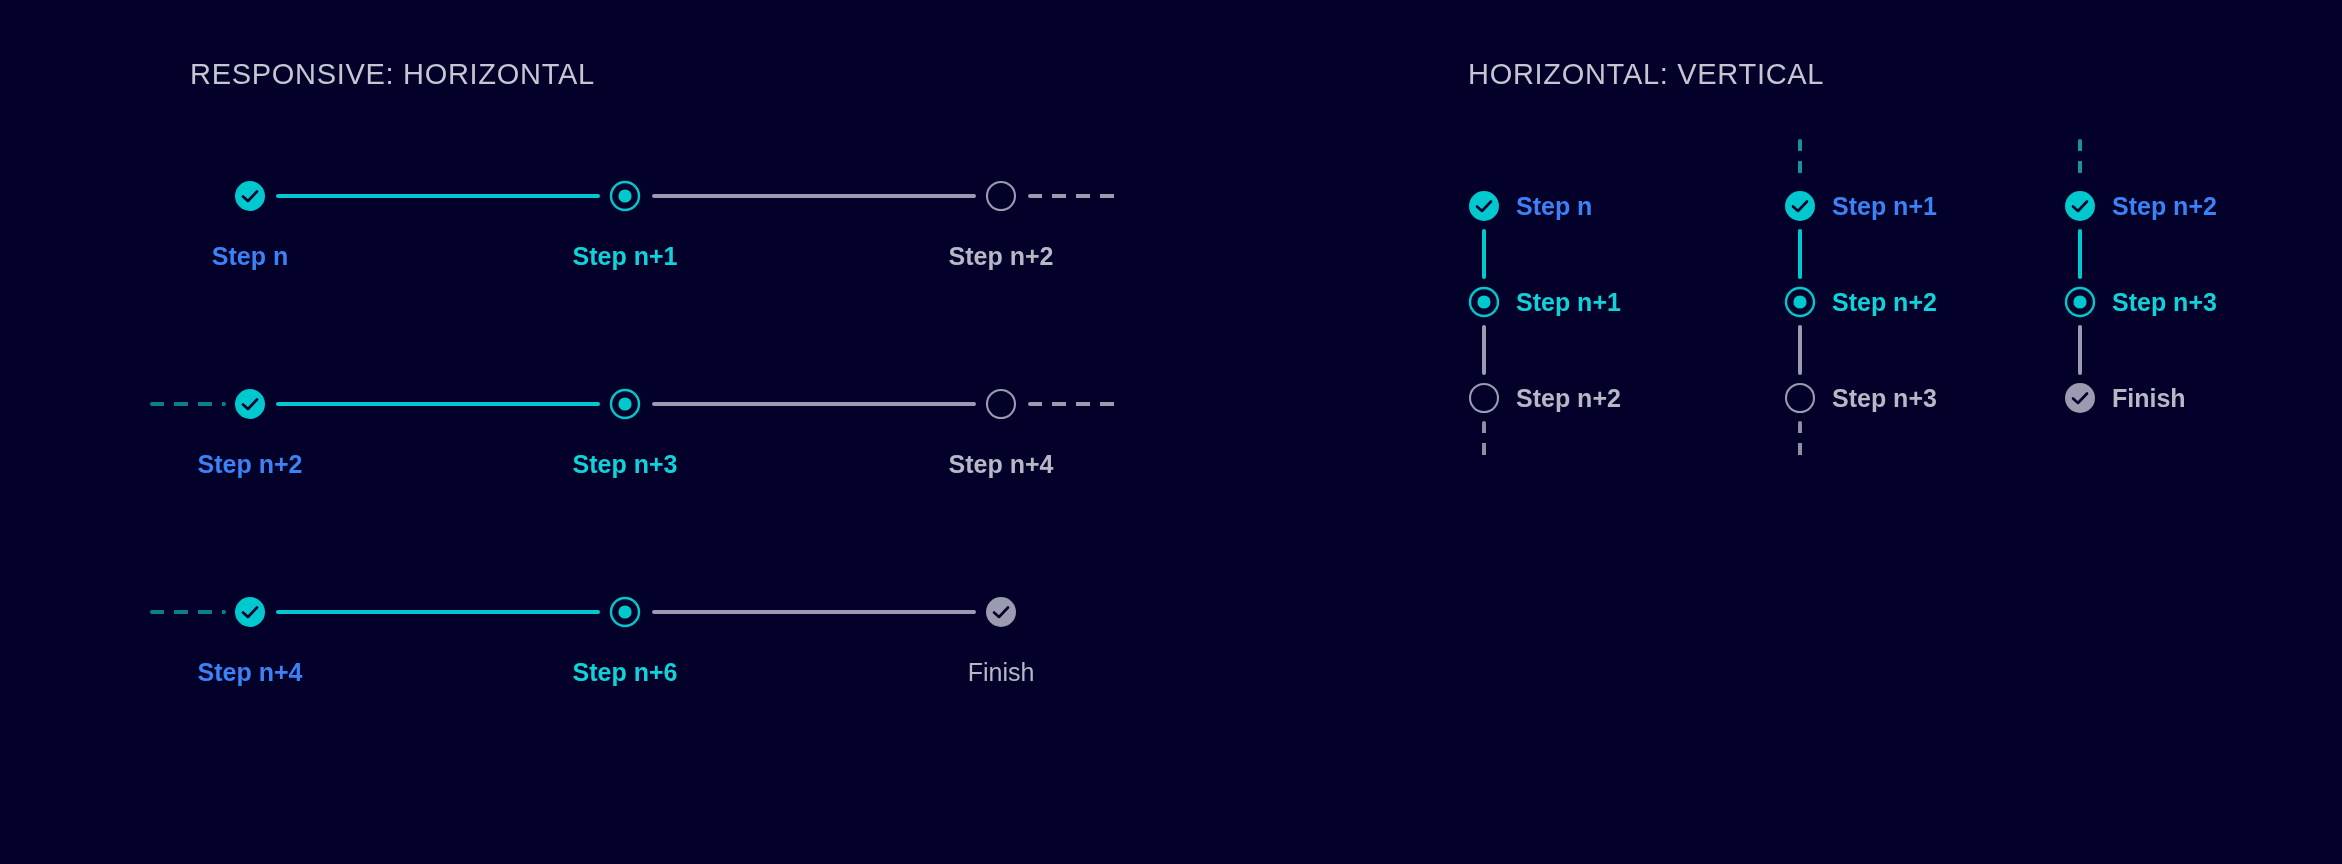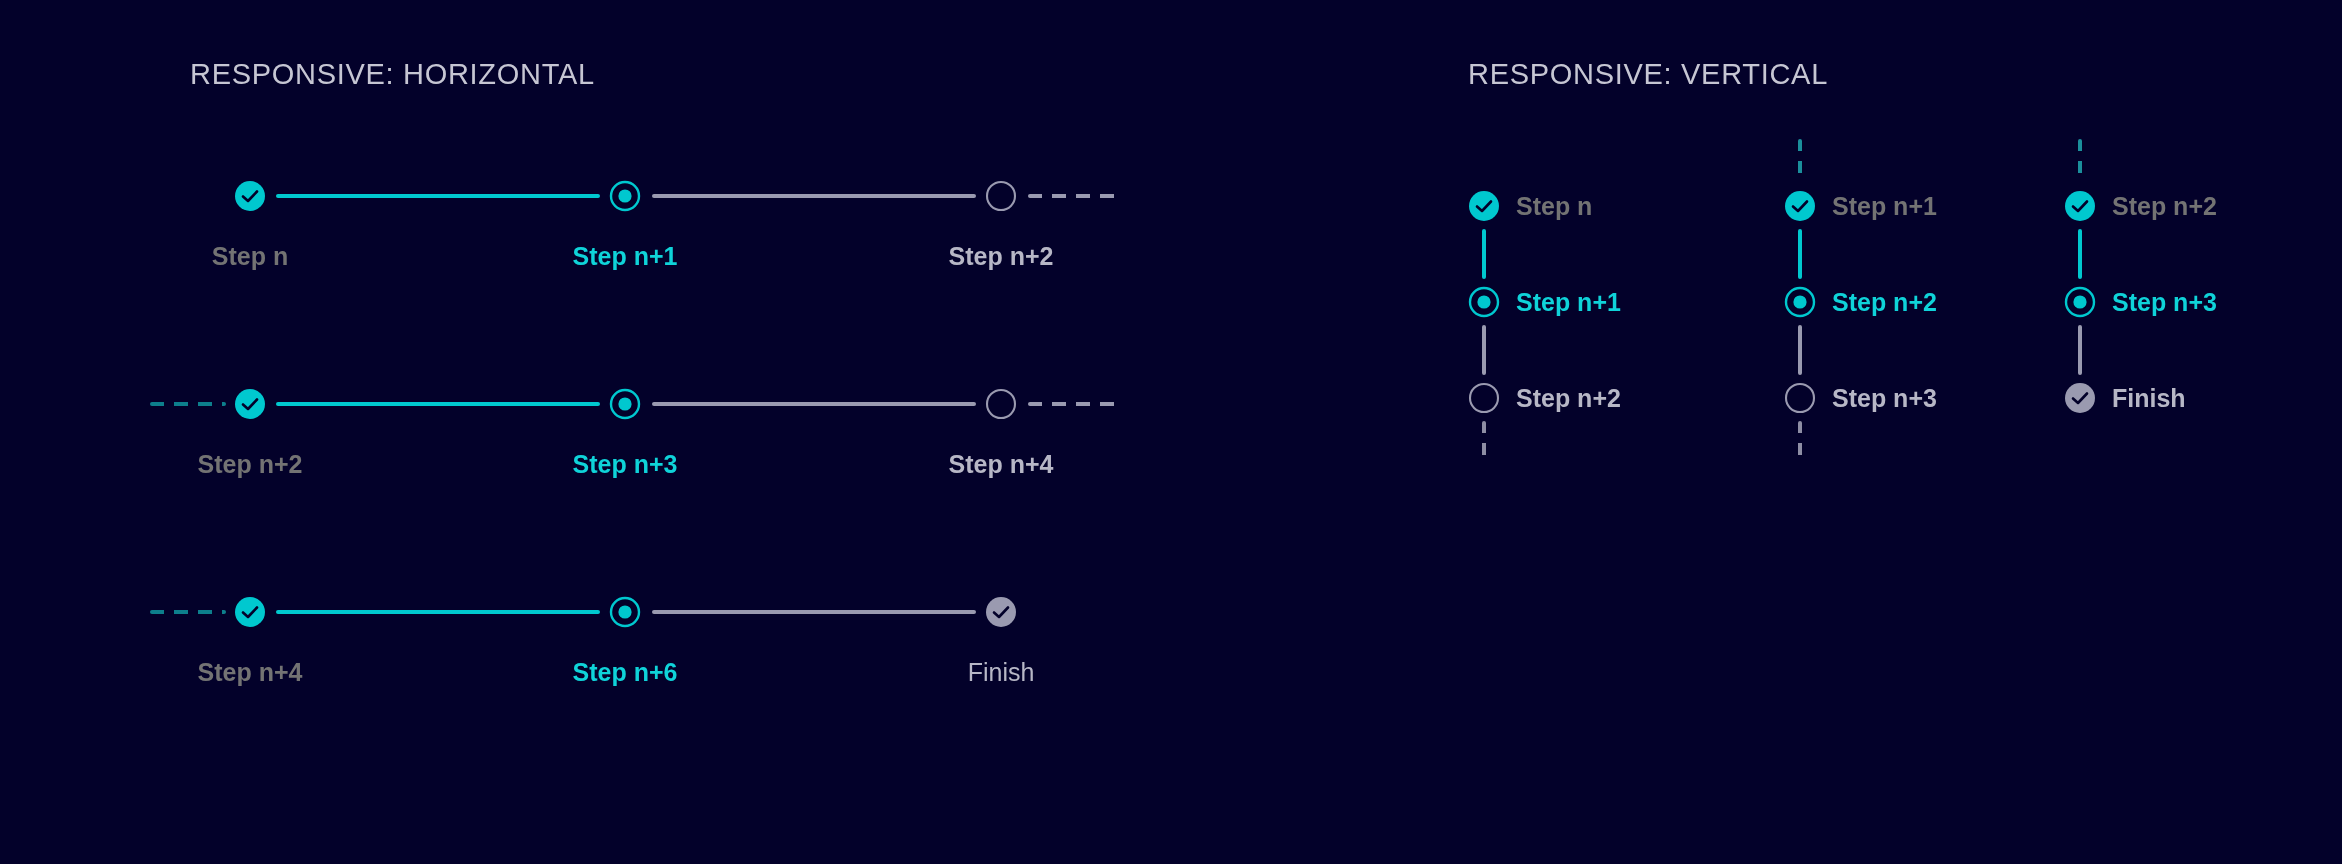--- a/index.html
+++ b/index.html
@@ -75,21 +75,21 @@
     top: 92px;
     transform: translateX(-50%);
     font-size: 25px;
     font-weight: 700;
     white-space: nowrap;
   }
   .h-label.n0 { left: 100px; }
   .h-label.n1 { left: 475px; }
   .h-label.n2 { left: 851px; }
 
-  .lbl-done    { color: #737373; text-align: right; }
+  .lbl-done    { color: #3b82f6; text-align: right; }
   .lbl-active  { color: #0fd3d9; }
   .lbl-pending { color: #b7b7c6; }
   .lbl-finish  { color: #b7b7c6; font-weight: 400; }
 
   
   .h-bar {
     position: absolute;
     top: 44px;
     height: 4px;
     border-radius: 2px;
@@ -272,21 +272,21 @@
           </svg>
         </div>
       </div>
       <div class="h-label n0 lbl-done">Step n+4</div>
       <div class="h-label n1 lbl-active">Step n+6</div>
       <div class="h-label n2 lbl-finish">Finish</div>
     </div>
 
   </div>
 
-  <div class="section-title" id="title-vertical">RESPONSIVE: VERTICAL</div>
+  <div class="section-title" id="title-vertical">HORIZONTAL: VERTICAL</div>
 
   <div class="v-panel">
 
     <div class="v-col c0">
       <div class="v-bar solid-cyan v-seg1"></div>
       <div class="v-bar solid-gray v-seg2"></div>
       <div class="v-bar dash-gray v-trail"></div>
 
       <div class="v-node s0">
         <svg class="icon" viewBox="0 0 34 34">

